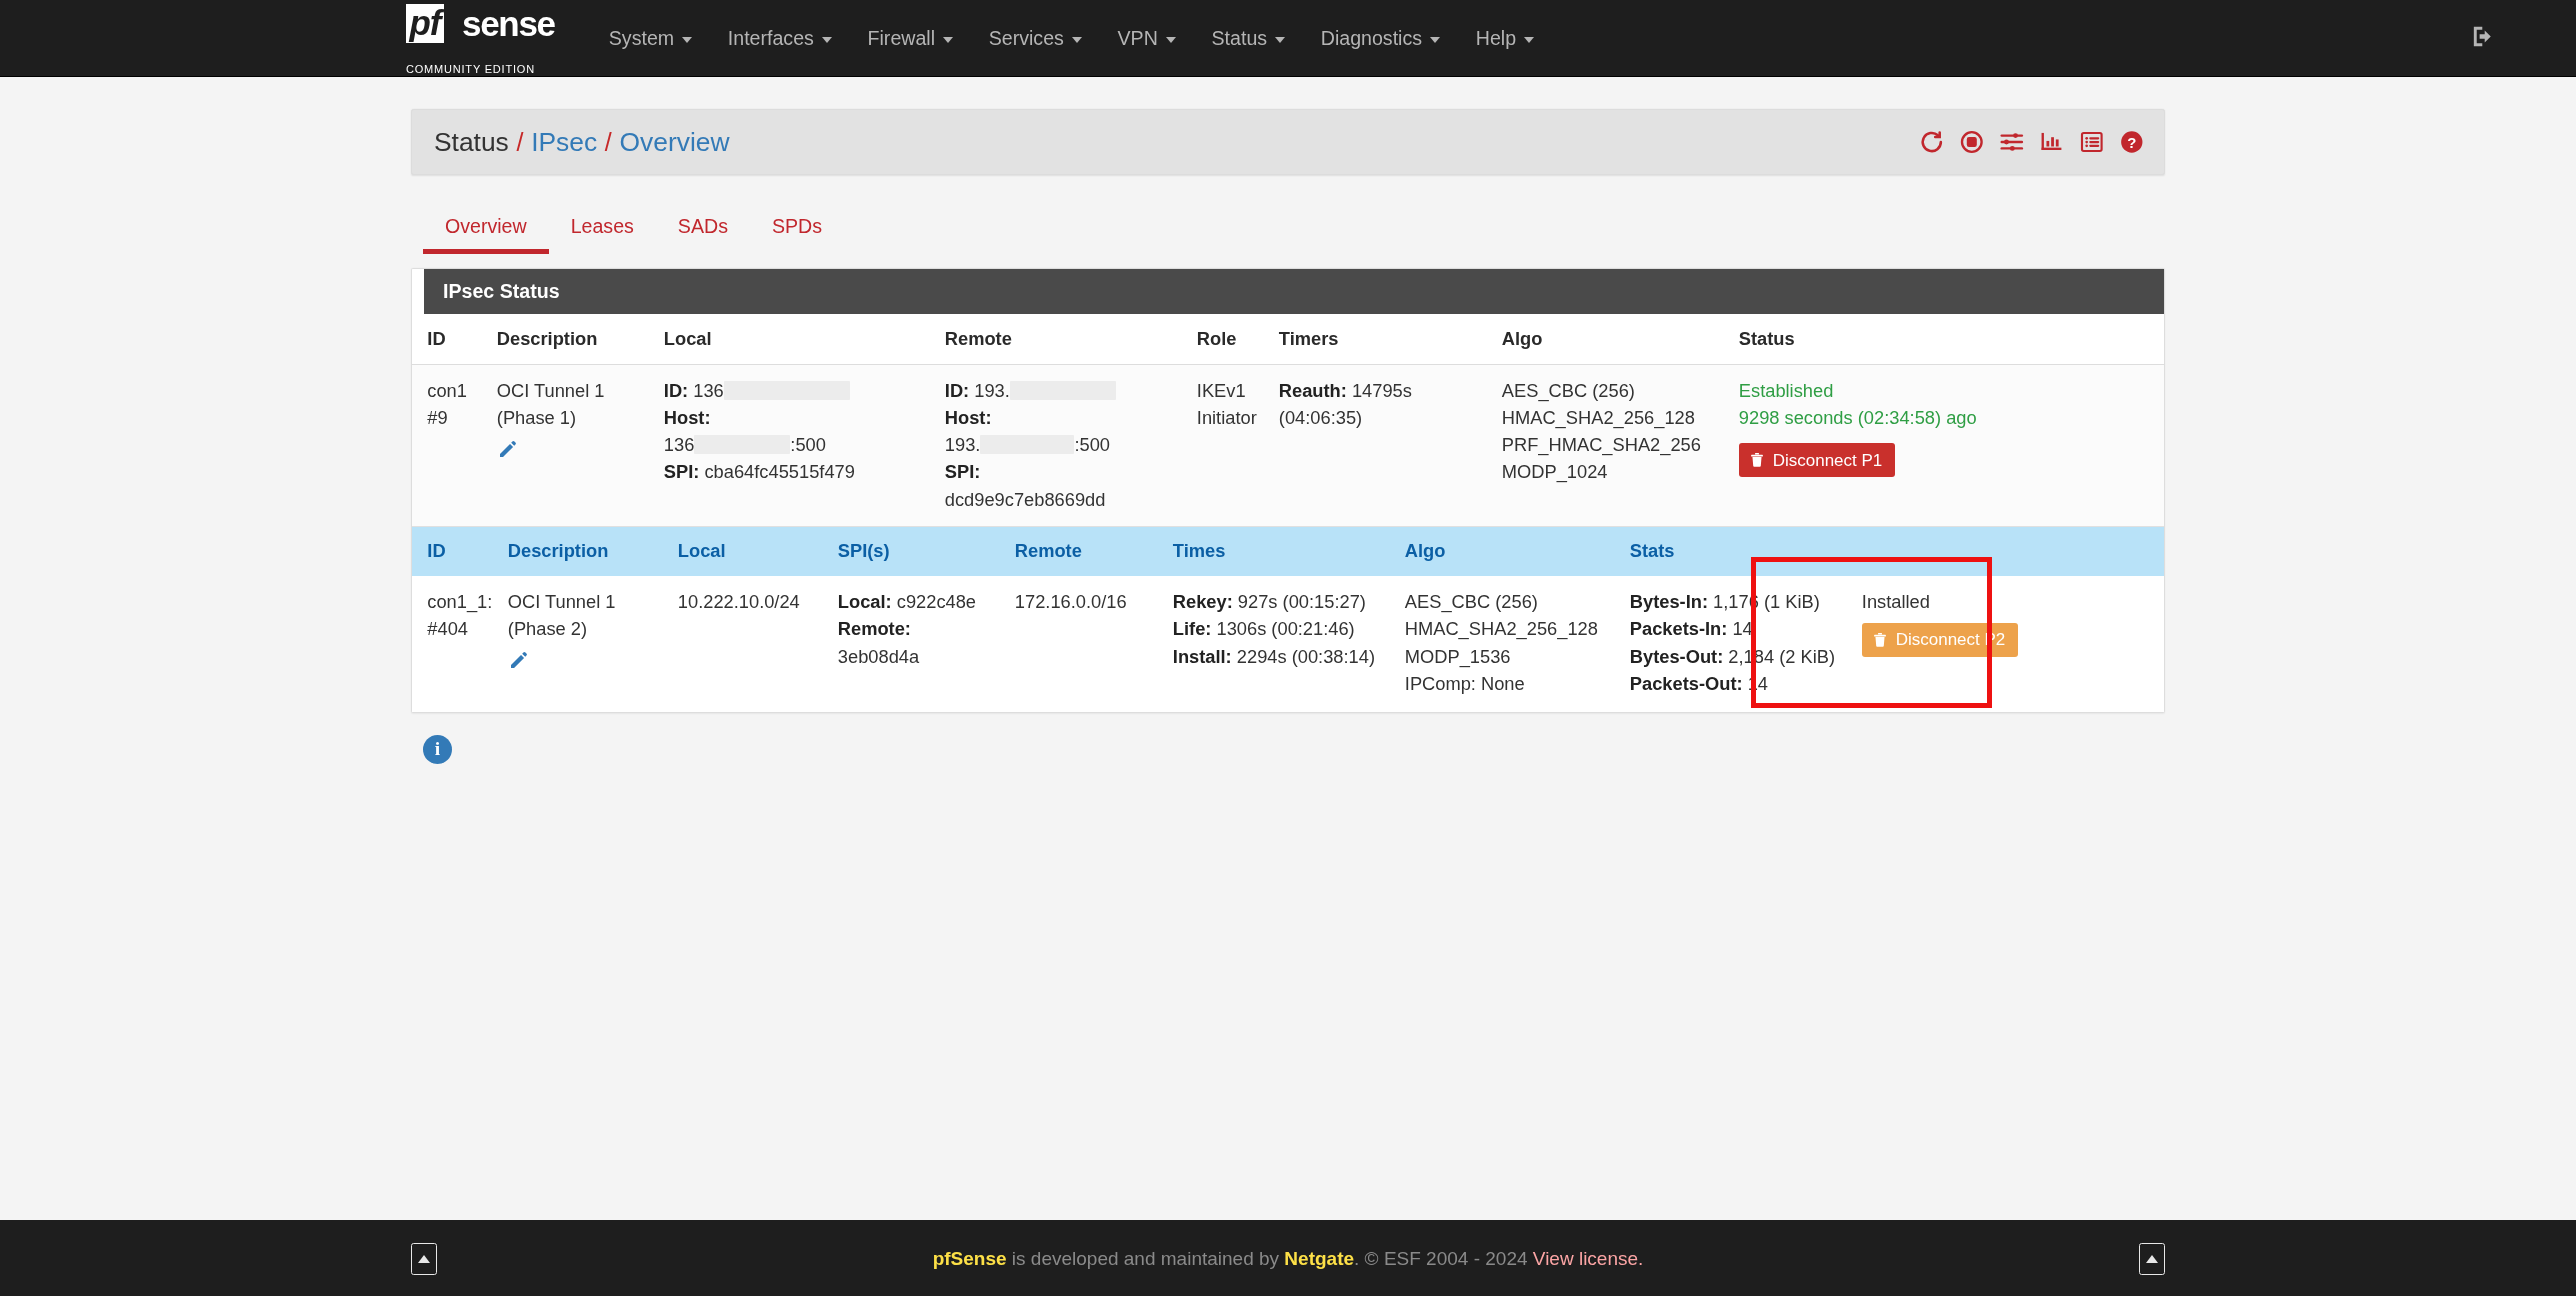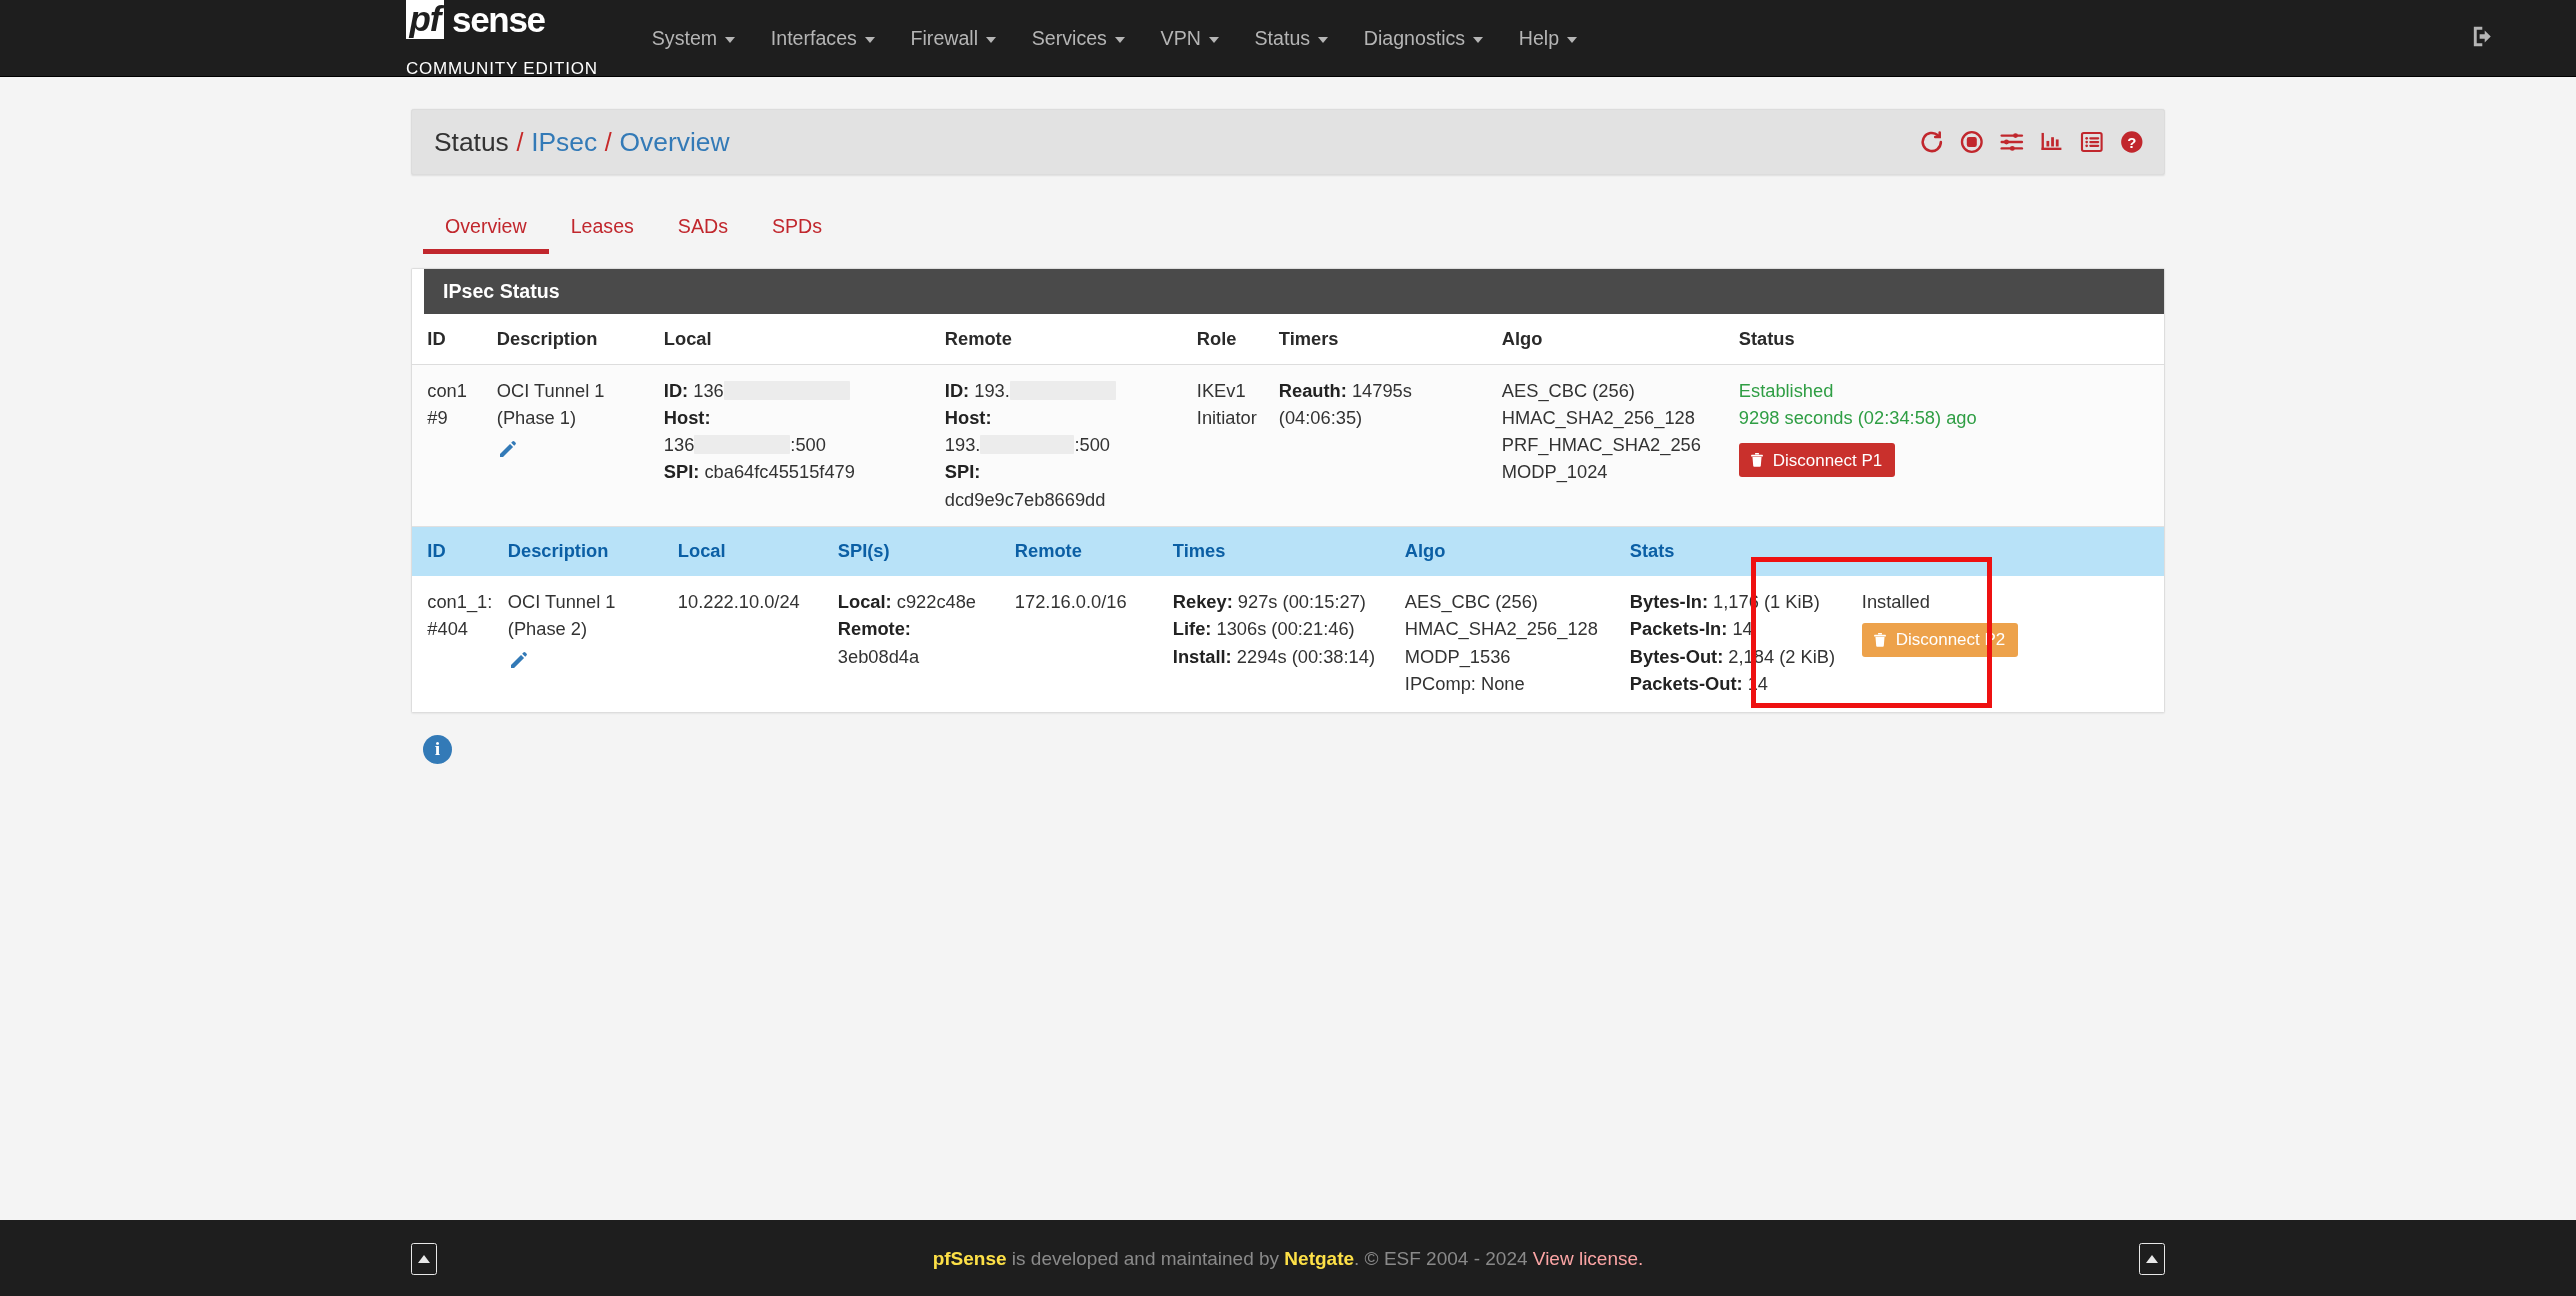--- a/index.html
+++ b/index.html
@@ -37,27 +37,27 @@
     font-weight: bold;
     color: #fff;
     letter-spacing: -0.9px;
     font-style: italic;
     line-height: 1;
   }
   .brand-pf {
     background: #fff;
     color: #1e1e1e;
     padding: 0.9px 3.4px 2.6px 3.4px;
-    margin-right: 8px;
+    margin-right: 18px;
     font-style: italic;
     font-weight: bold;
   }
   .brand-sense { font-style: normal; font-weight: bold; letter-spacing: -1.3px;}
   .brand-sub {
-    font-size: 17px;
+    font-size: 11px;
     color: #fff;
     letter-spacing: 0.8px;
     margin-top: 20px;
     font-weight: normal;
   }
   .nav-items { display: flex; align-items: center; margin-left: 36px; height: 77px; }
   .nav-item {
     color: #b5b5b5;
     font-size: 19.6px;
     padding: 0 18px;

